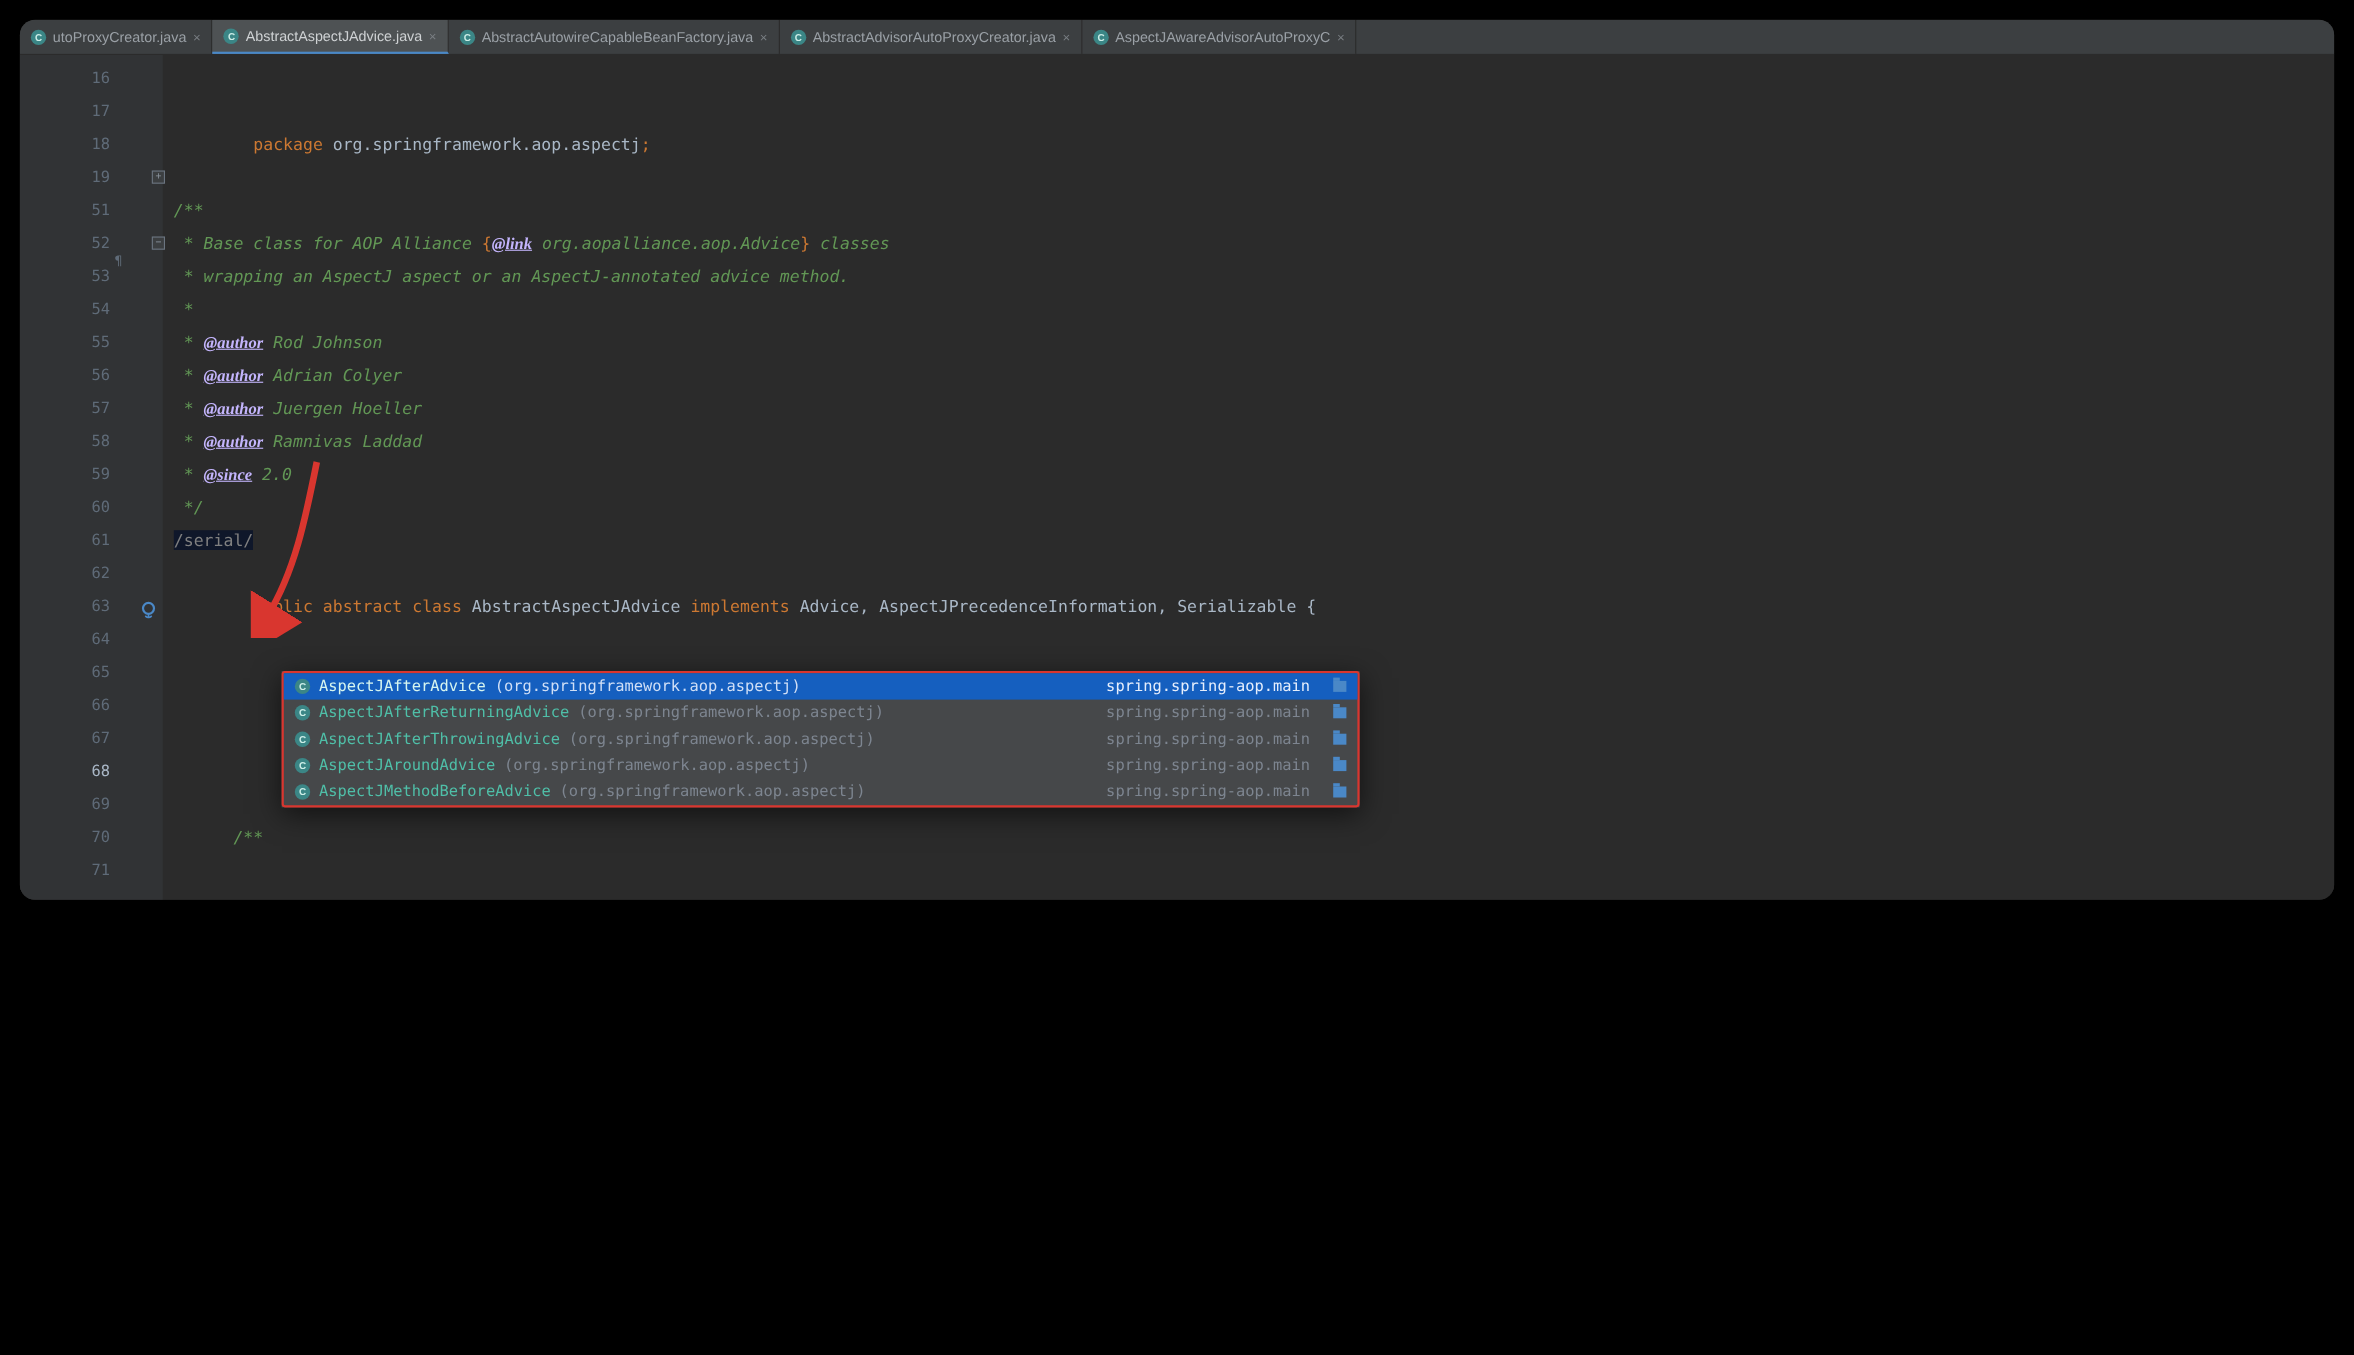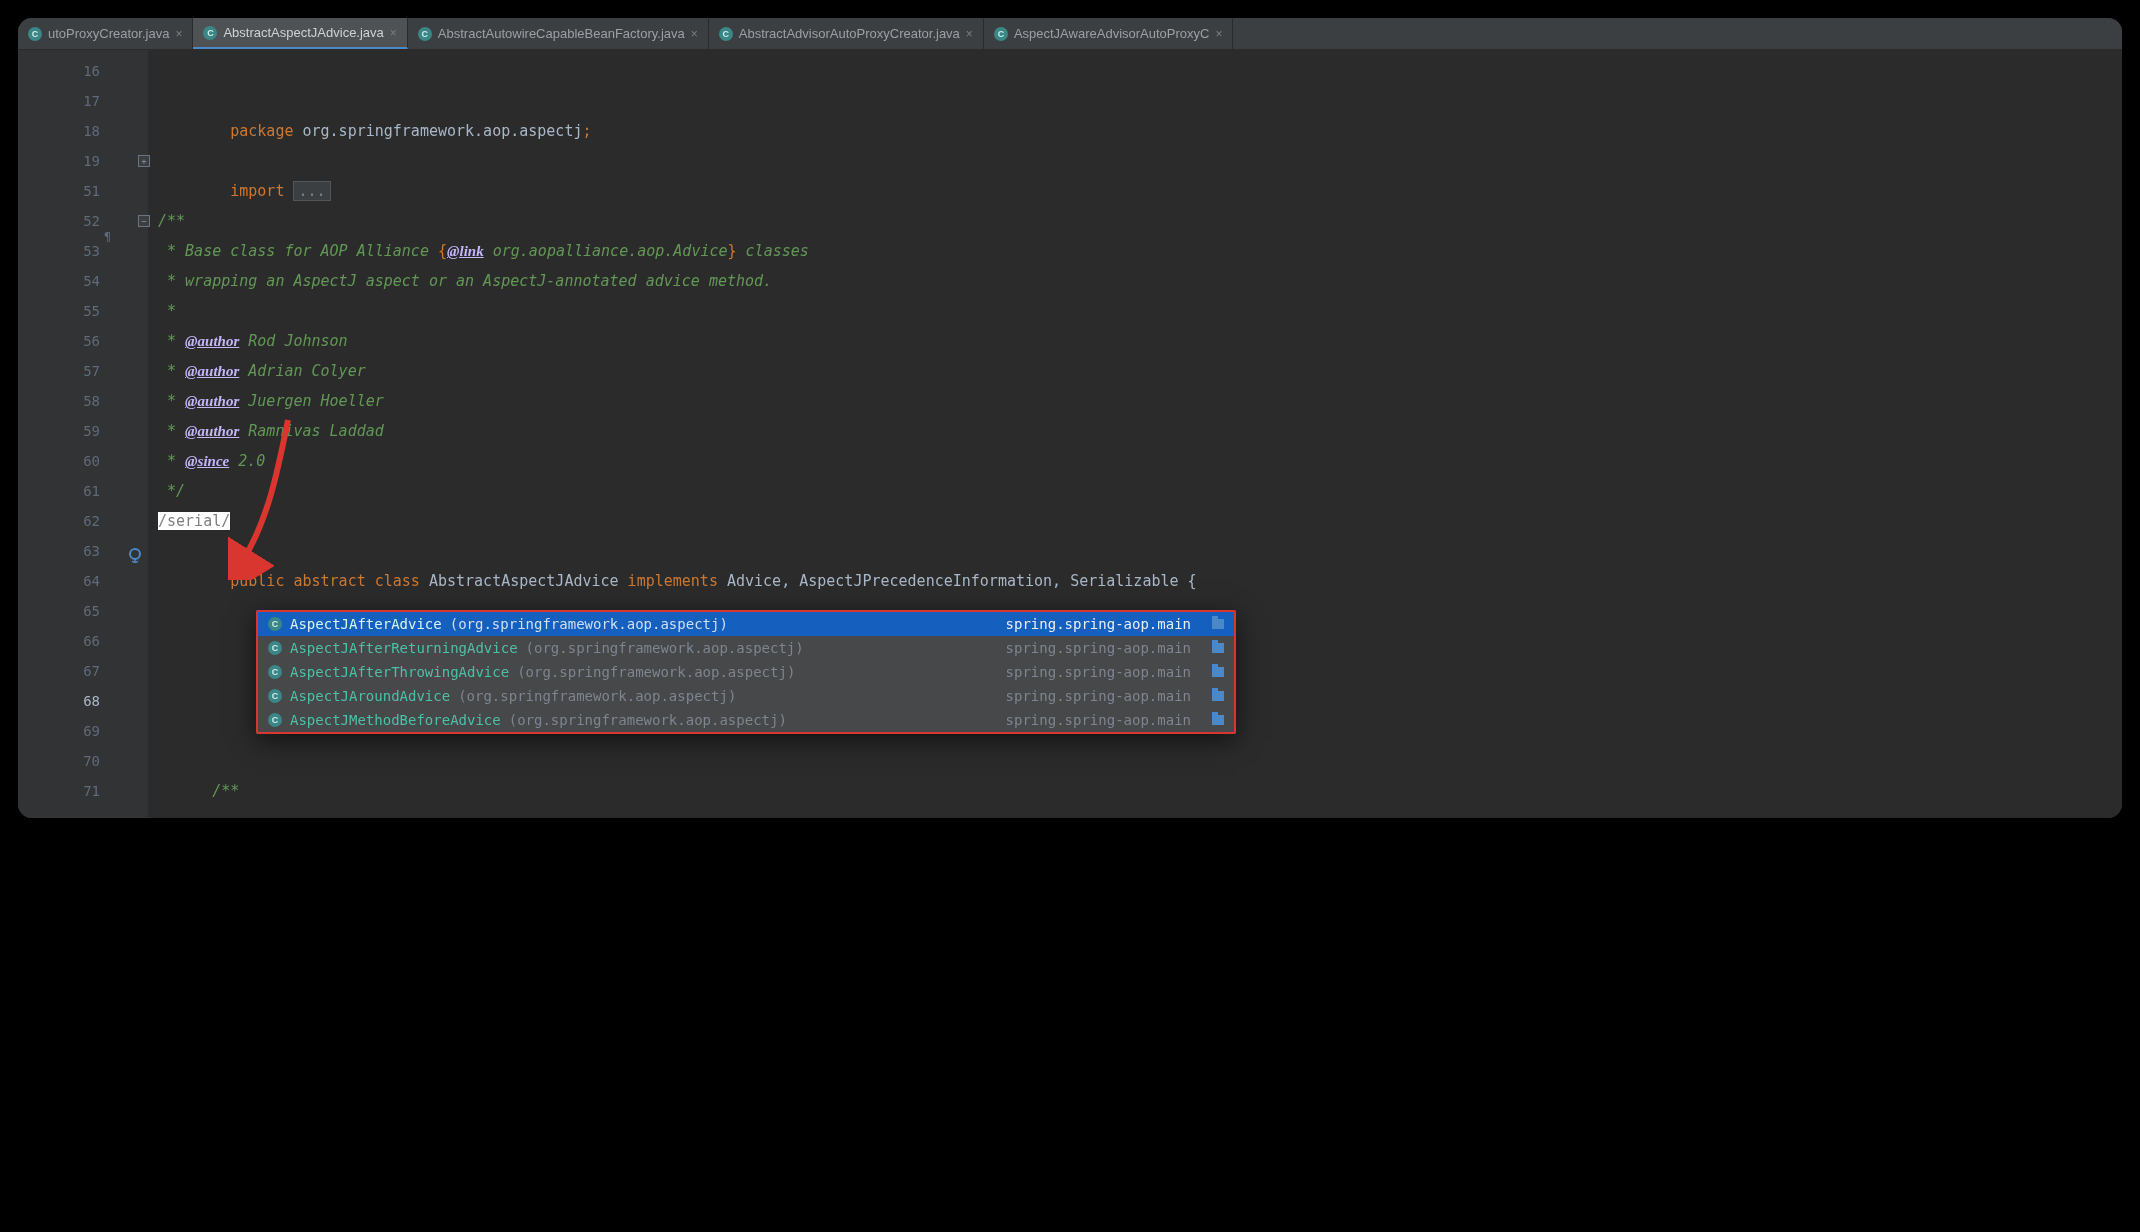--- a/index.html
+++ b/index.html
@@ -90,21 +90,21 @@
   .code .line {
     height: 30px; line-height: 30px;
     padding-left: 10px; white-space: pre;
   }
   .kw  { color: #cc7832; }
   .pkg { color: #a9b7c6; }
   .cmt { color: #629755; font-style: italic; }
   .cmt-tag { color: #c4b5fd; font-style: italic; text-decoration: underline; font-weight: bold; font-family: Liberation Serif, serif;}
   .cmt-link { color: #629755; font-style: italic; }
   .brace { color: #cc7832; }
-  .ann { color: #808080; background:#ffffff; }
+  .ann { color: #808080; background:#0f172a; }
   .type { color: #a9b7c6; }
   .folded-ellipsis { background:#3c3f41; border:1px solid #555; padding:0 4px; color:#808080;}
   .arrow {
     position: absolute;
     left: 80px; top: 360px;
     pointer-events: none;
   }
   .popup {
     position: absolute;
     left: 108px; top: 560px;
@@ -215,23 +215,20 @@
         <div class="ln">70</div>
         <div class="ln">71</div>
       </div>
 
     <div class="code">
       <div class="line"></div>
       <div class="line">
         <span class="kw">package</span><span class="pkg"> org.springframework.aop.aspectj</span><span class="kw">;</span>
       </div>
       <div class="line"></div>
-      <div class="line">
-        <span class="kw">import</span> <span class="folded-ellipsis">...</span>
-      </div>
       <div class="line"></div>
       <div class="line"><span class="cmt">/**</span></div>
       <div class="line"><span class="cmt"> * Base class for AOP Alliance </span><span class="brace">{</span><span class="cmt-tag">@link</span><span class="cmt-link"> org.aopalliance.aop.Advice</span><span class="brace">}</span><span class="cmt"> classes</span></div>
       <div class="line"><span class="cmt"> * wrapping an AspectJ aspect or an AspectJ-annotated advice method.</span></div>
       <div class="line"><span class="cmt"> *</span></div>
       <div class="line"><span class="cmt"> * </span><span class="cmt-tag">@author</span><span class="cmt"> Rod Johnson</span></div>
       <div class="line"><span class="cmt"> * </span><span class="cmt-tag">@author</span><span class="cmt"> Adrian Colyer</span></div>
       <div class="line"><span class="cmt"> * </span><span class="cmt-tag">@author</span><span class="cmt"> Juergen Hoeller</span></div>
       <div class="line"><span class="cmt"> * </span><span class="cmt-tag">@author</span><span class="cmt"> Ramnivas Laddad</span></div>
       <div class="line"><span class="cmt"> * </span><span class="cmt-tag">@since</span><span class="cmt"> 2.0</span></div>

